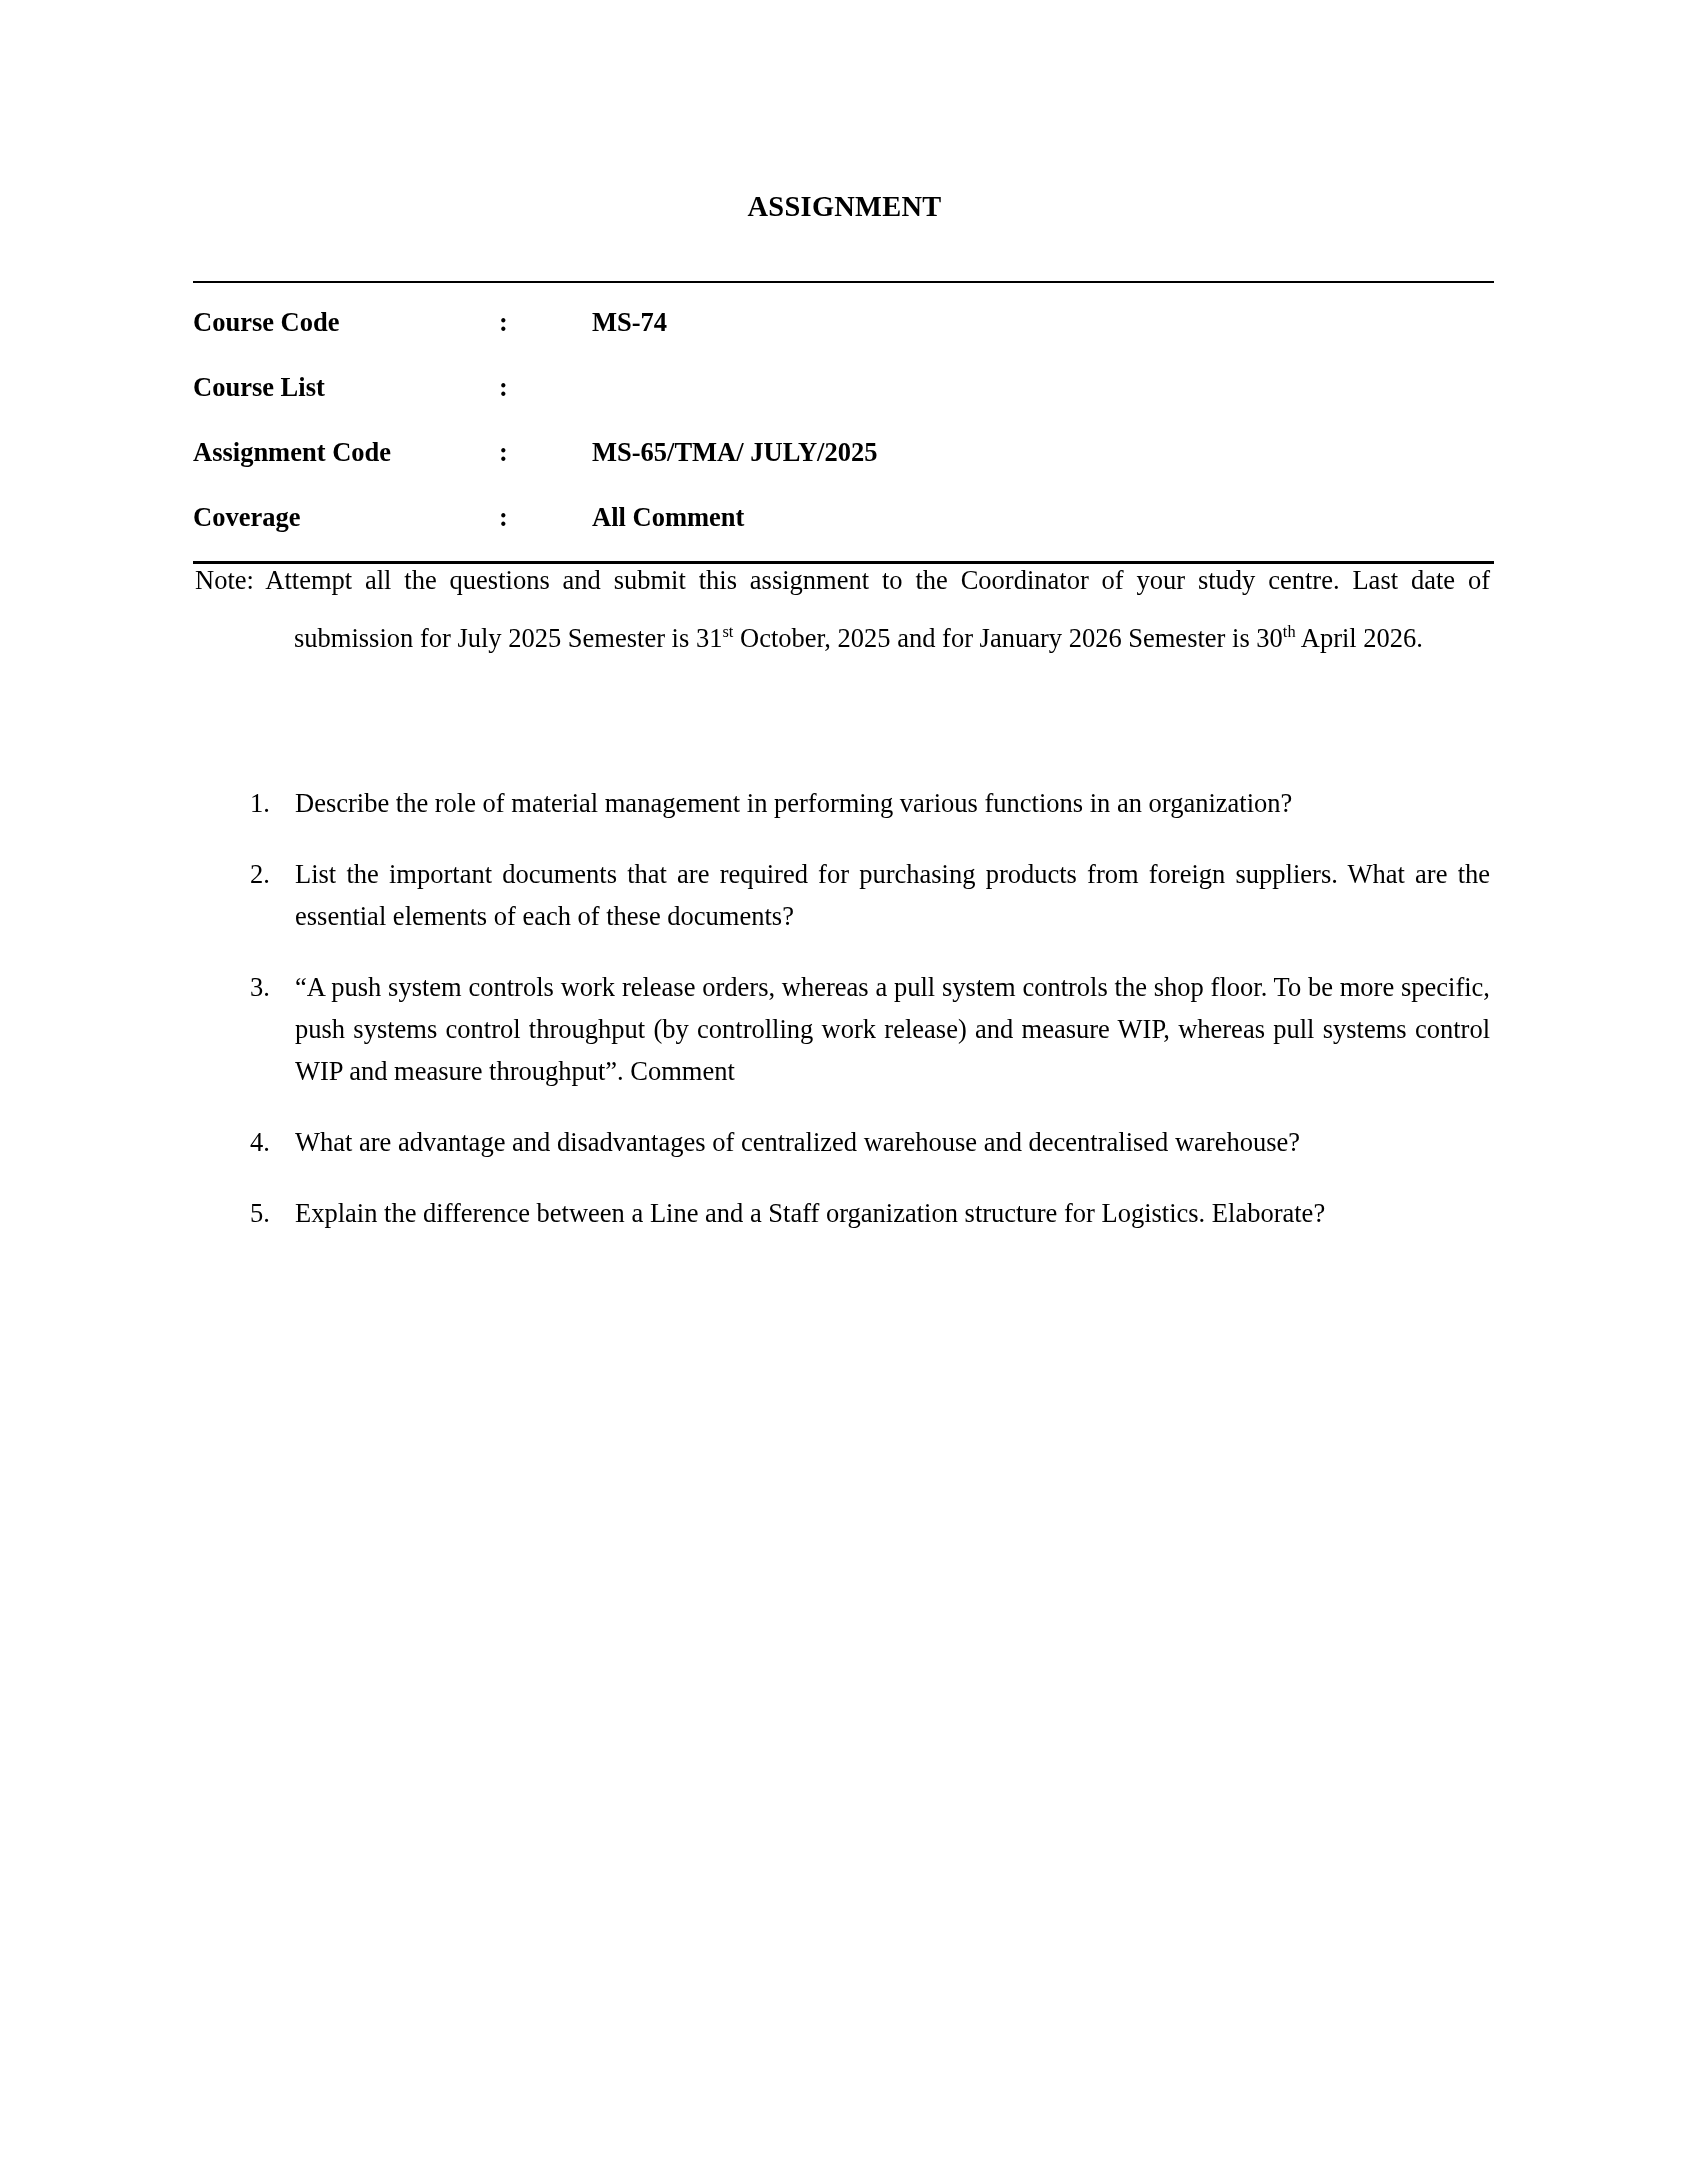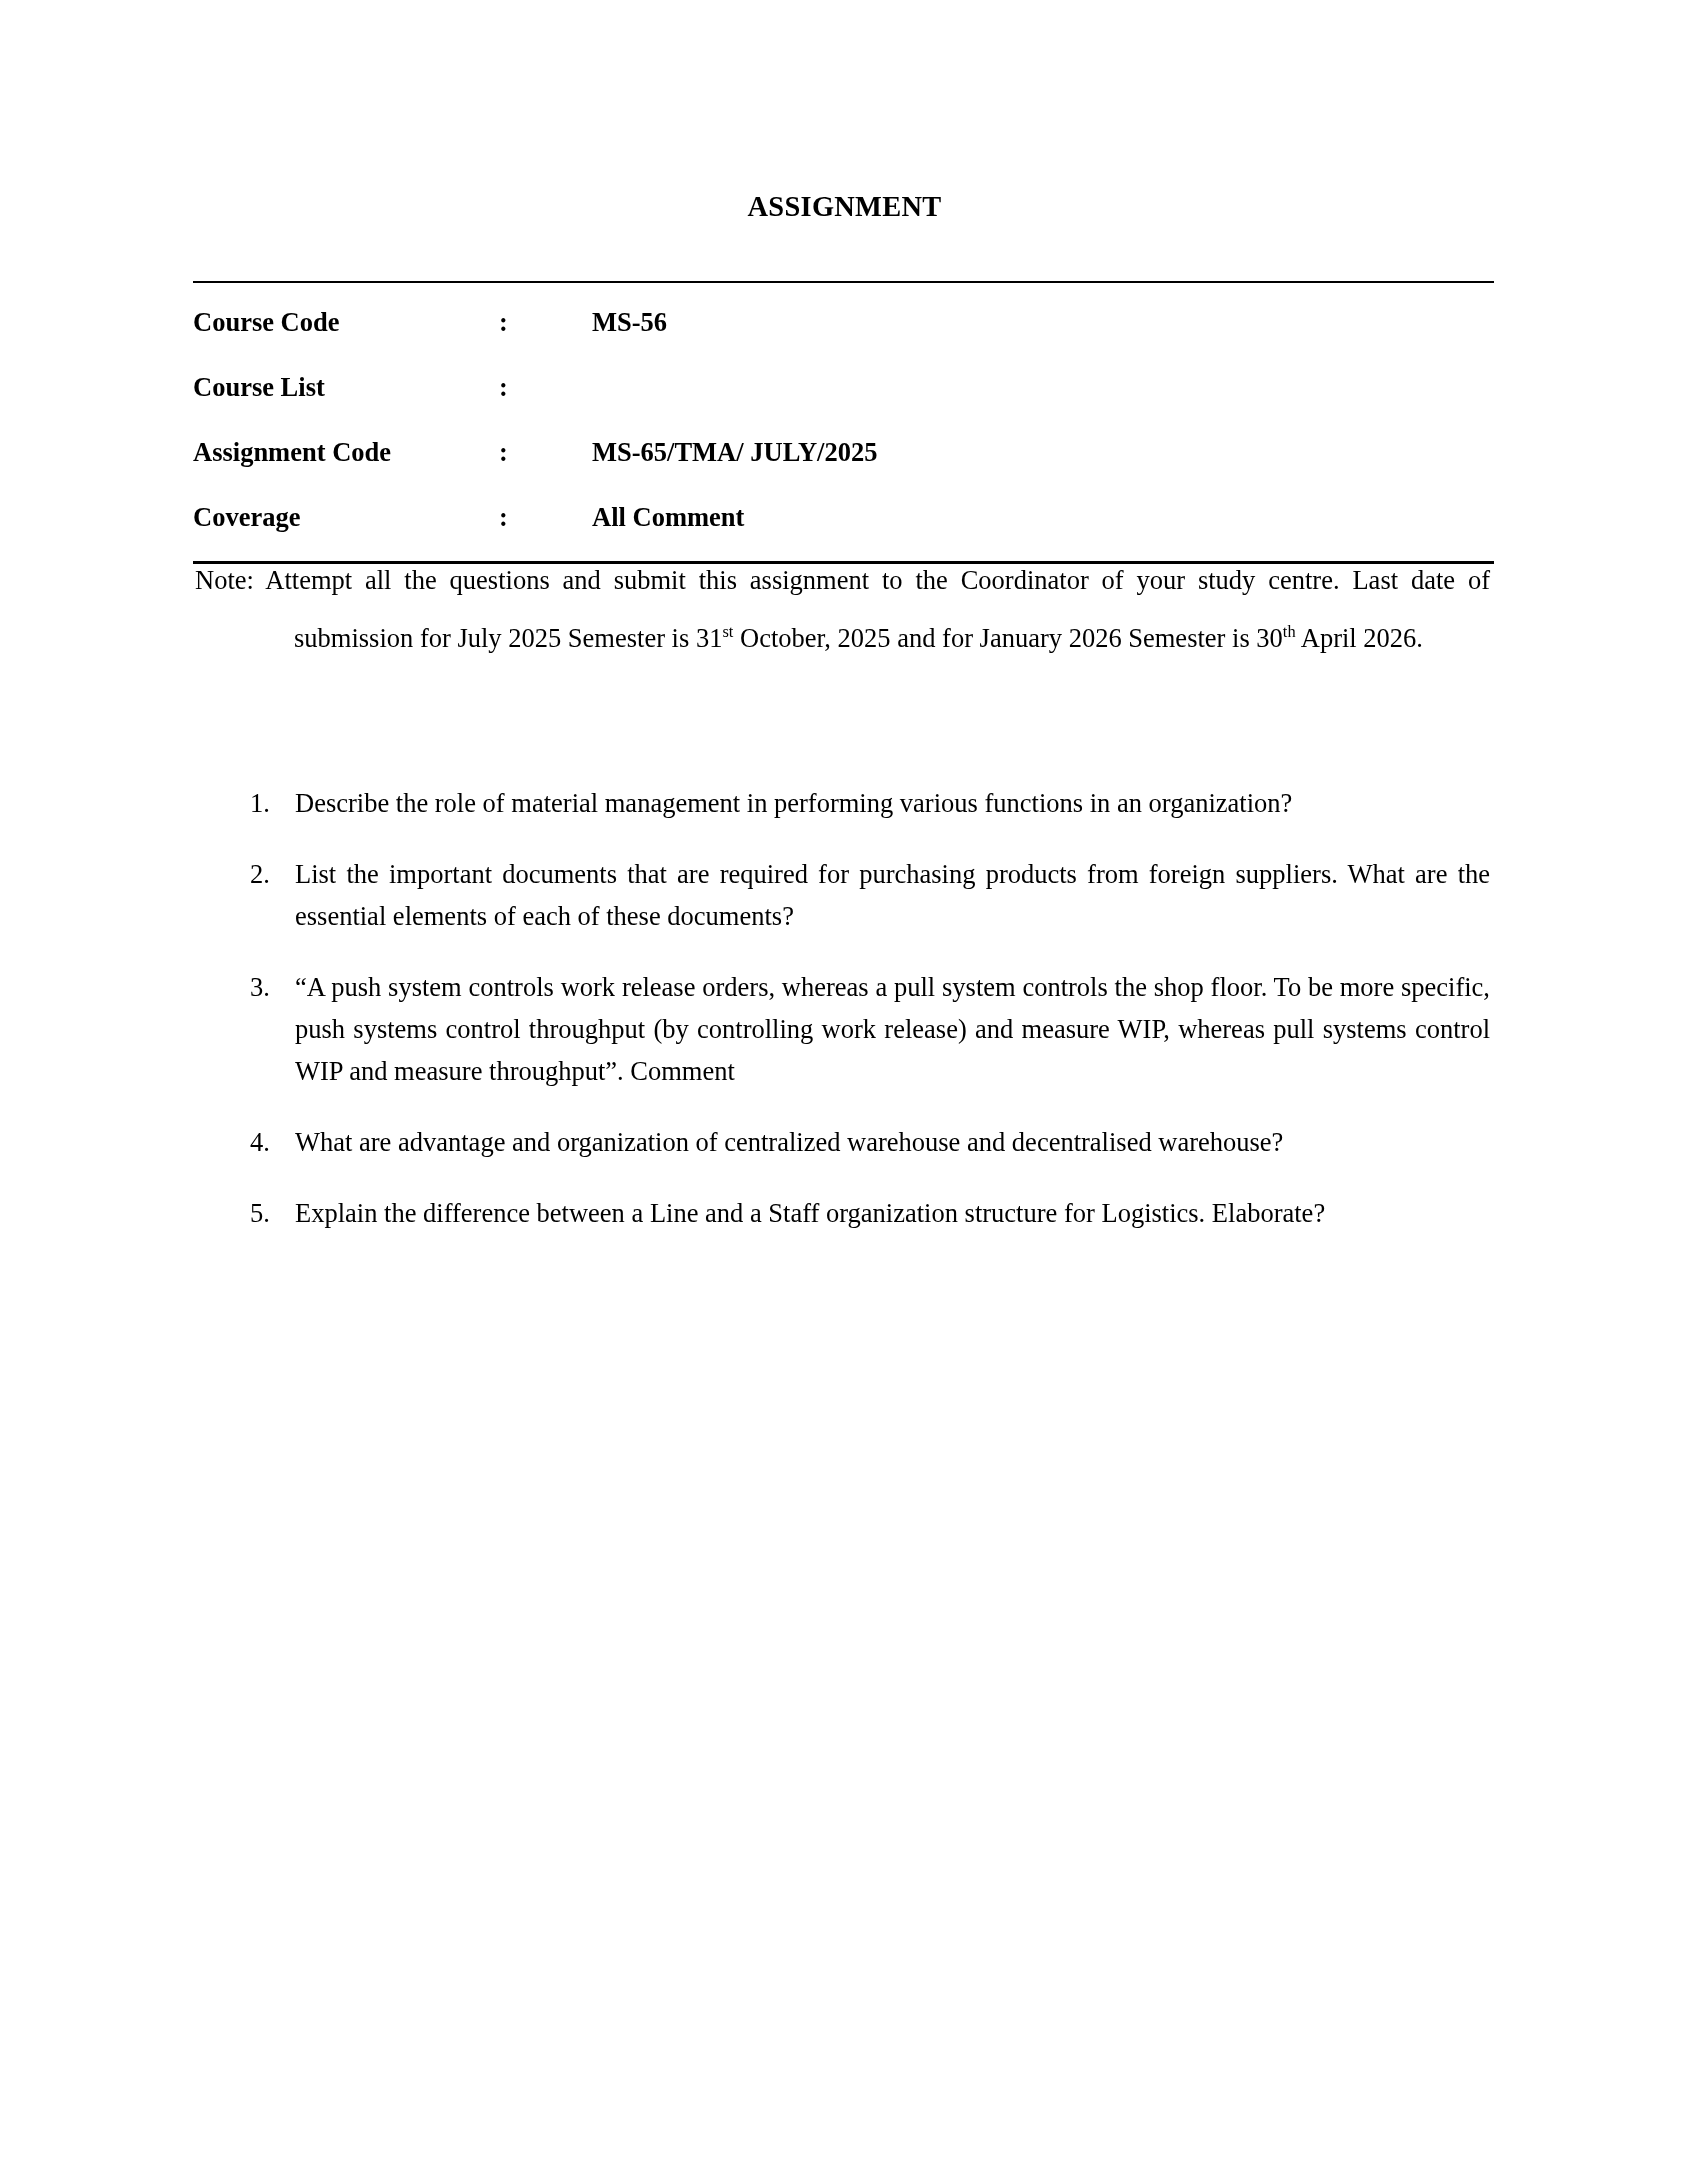--- a/index.html
+++ b/index.html
@@ -134,21 +134,21 @@
 
   <div class="doc-title">ASSIGNMENT</div>
 
   <div class="meta-block">
     <div class="rule"></div>
     <div class="meta-rows">
 
       <div class="meta-row">
         <span class="meta-label">Course Code</span>
         <span class="meta-colon">:</span>
-        <span class="meta-value">MS-56</span>
+        <span class="meta-value">MS-74</span>
       </div>
 
       <div class="meta-row">
         <span class="meta-label">Course List</span>
         <span class="meta-colon">:</span>
       </div>
 
       <div class="meta-row">
         <span class="meta-label">Assignment Code</span>
         <span class="meta-colon">:</span>
@@ -184,21 +184,21 @@
       <span class="q-text">List the important documents that are required for purchasing products from foreign suppliers. What are the essential elements of each of these documents?</span>
     </div>
 
     <div class="q-item">
       <span class="q-num">3.</span>
       <span class="q-text">“A push system controls work release orders, whereas a pull system controls the shop floor. To be more specific, push systems control throughput (by controlling work release) and measure WIP, whereas pull systems control WIP and measure throughput”. Comment</span>
     </div>
 
     <div class="q-item">
       <span class="q-num">4.</span>
-      <span class="q-text">What are advantage and organization of centralized warehouse and decentralised warehouse?</span>
+      <span class="q-text">What are advantage and disadvantages of centralized warehouse and decentralised warehouse?</span>
     </div>
 
     <div class="q-item">
       <span class="q-num">5.</span>
       <span class="q-text">Explain the difference between a Line and a Staff organization structure for Logistics. Elaborate?</span>
     </div>
 
   </div>
 
 </div>

